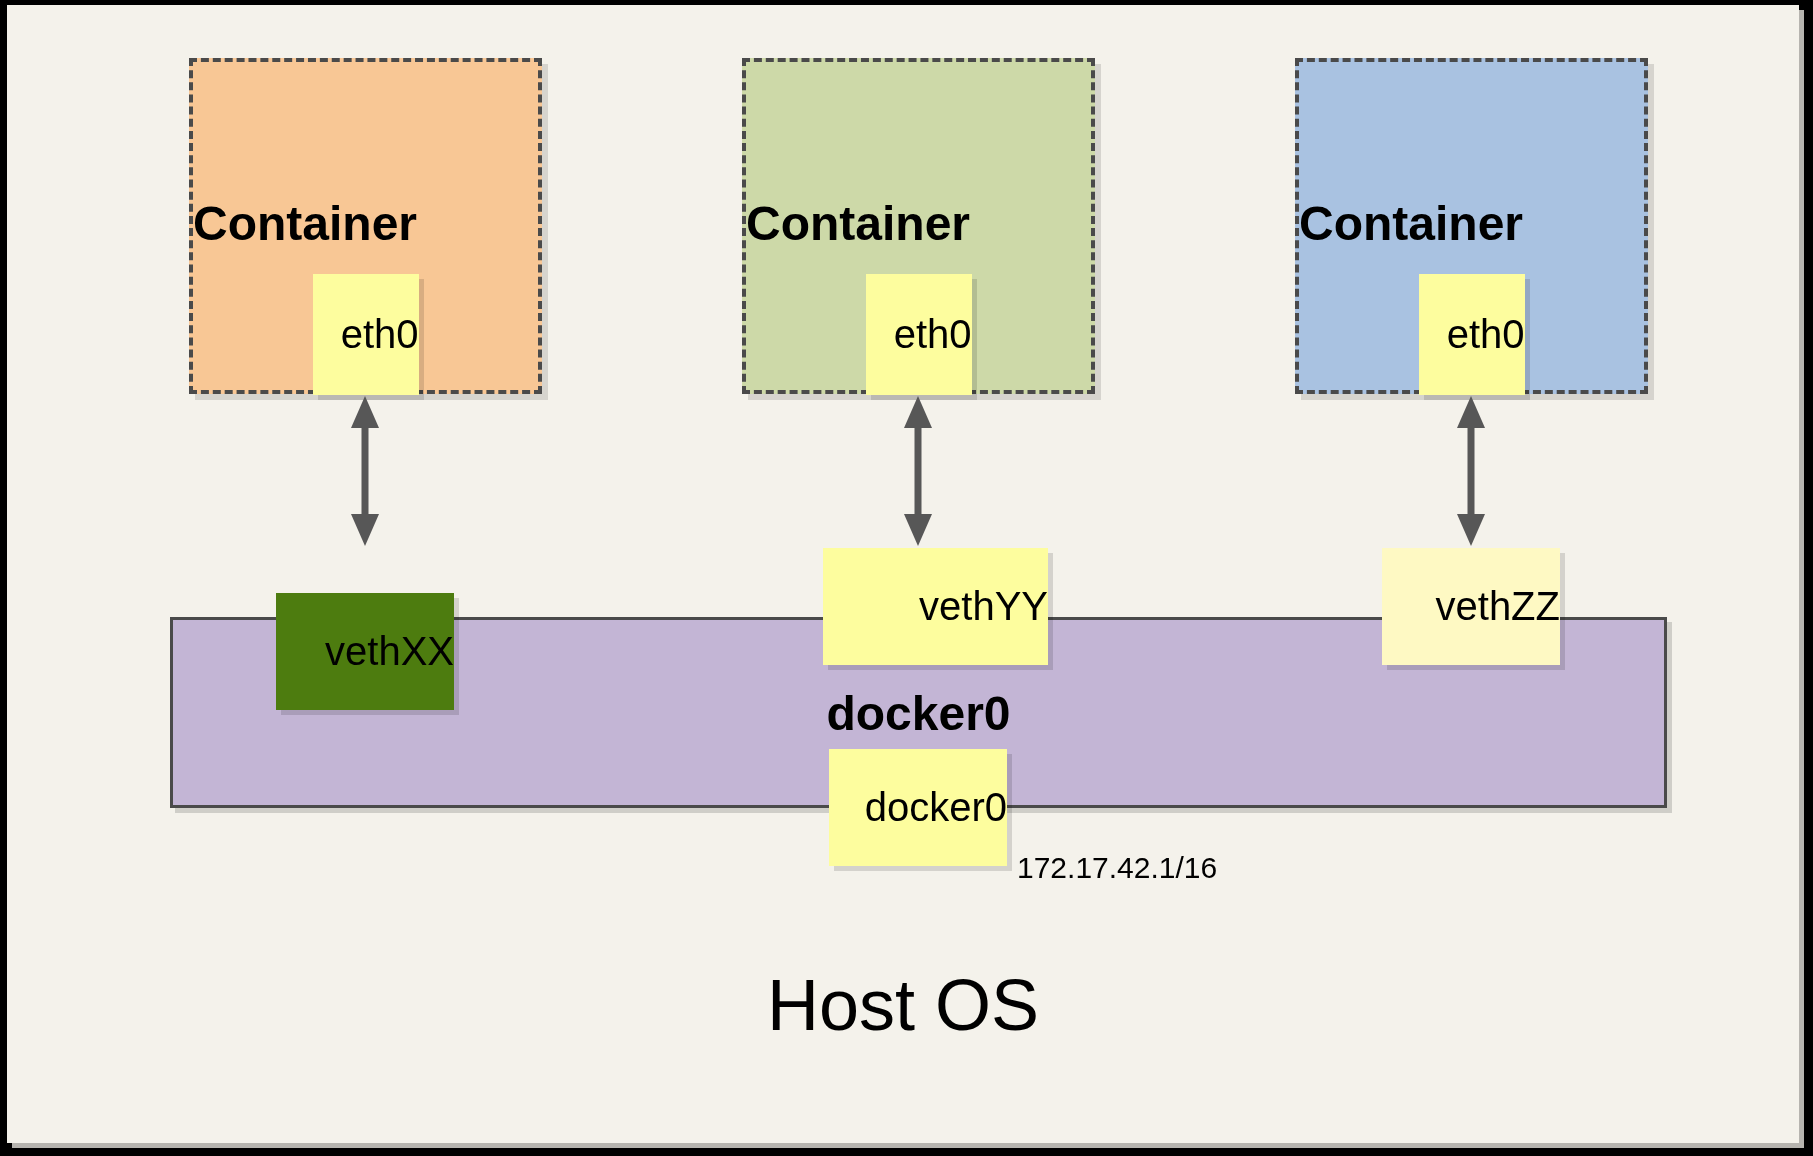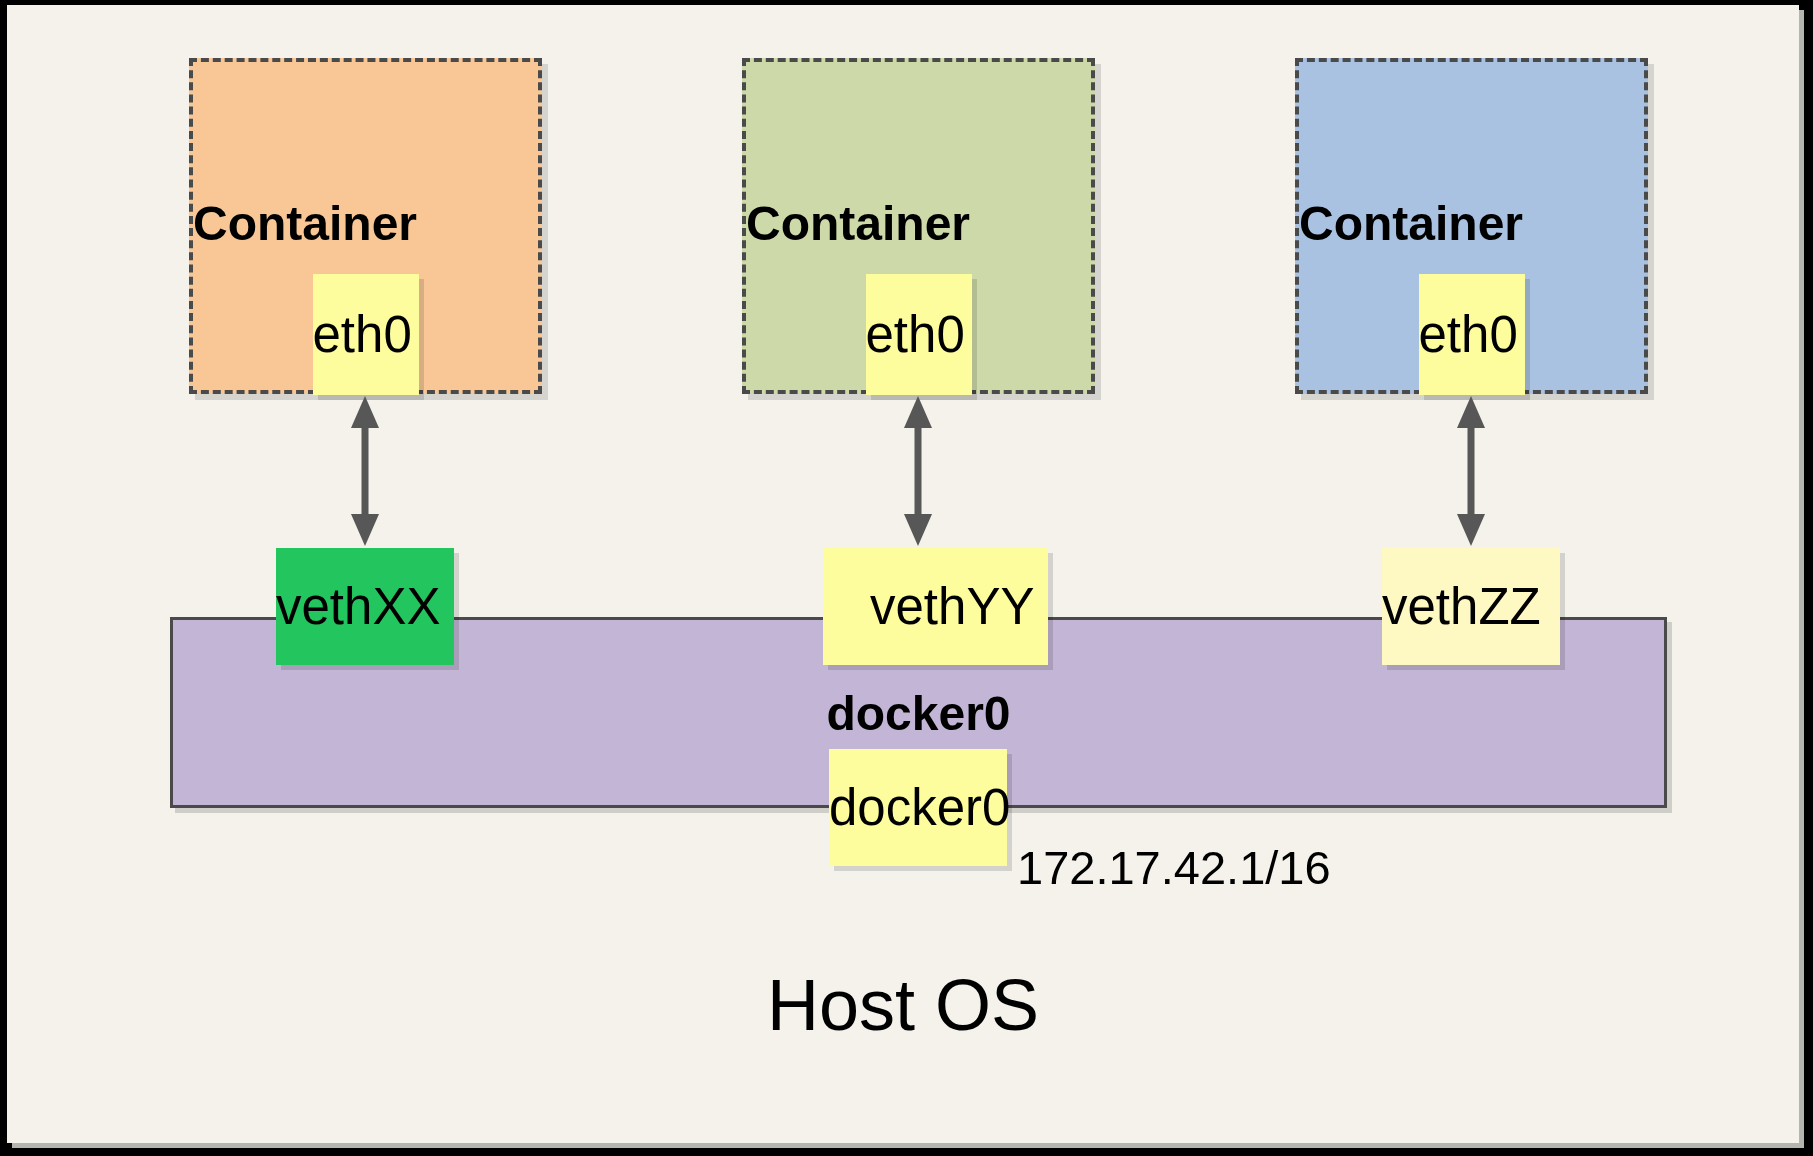--- a/index.html
+++ b/index.html
@@ -35,22 +35,22 @@
     transform: translateY(-54%);
     text-align: left;
     font-size: 48px;
     font-weight: bold;
   }
   .note {
     background: #fdfd9e;
     box-shadow: 5px 5px 0 rgba(0,0,0,0.13);
     display: flex;
     align-items: center;
-    justify-content: flex-start;
-    font-size: 51px;
+    justify-content: flex-end;
+    font-size: 40px;
   }
   .iface-box {
     position: absolute;
     left: 50%; bottom: -5px;
     transform: translateX(-50%);
     width: 106px; height: 121px;
   }
   .arrow {
     position: absolute;
     top: 389px;
@@ -89,21 +89,21 @@
   }
   .bridge-iface-box {
     position: absolute;
     left: 822px; top: 744px;
     width: 178px; height: 117px;
     z-index: 3;
   }
   .subnet-label {
     position: absolute;
     left: 1010px; top: 842px;
-    font-size: 47px;
+    font-size: 30px;
     line-height: 42px;
     z-index: 2;
   }
   .host-label {
     position: absolute;
     left: 0; top: 948px;
     width: 100%;
     text-align: center;
     font-size: 72px;
     line-height: 104px;
@@ -148,21 +148,21 @@
   </svg>
   <svg class="arrow a3" viewBox="0 0 36 154">
     <line x1="18" y1="28" x2="18" y2="126" stroke-width="7" stroke="#575757"></line>
     <polygon points="18,2 4,34 32,34" fill="#575757"></polygon>
     <polygon points="18,152 4,120 32,120" fill="#575757"></polygon>
   </svg>
 
   <div class="bridge-bar" style="background-color: rgb(195, 181, 213);"></div>
   <div class="bridge-label">docker0</div>
 
-  <div class="note veth-box v1" style="background-color: #22c55e;">
+  <div class="note veth-box v1" style="background-color: #4d7c0f; margin-top: 45px;">
     <span>vethXX</span>
   </div>
   <div class="note veth-box v2" style="background-color: rgb(253, 253, 158);">
     <span>vethYY</span>
   </div>
   <div class="note veth-box v3" style="background-color: #fef9c3;">
     <span>vethZZ</span>
   </div>
 
   <div class="note bridge-iface-box" style="background-color: rgb(253, 253, 158);">

